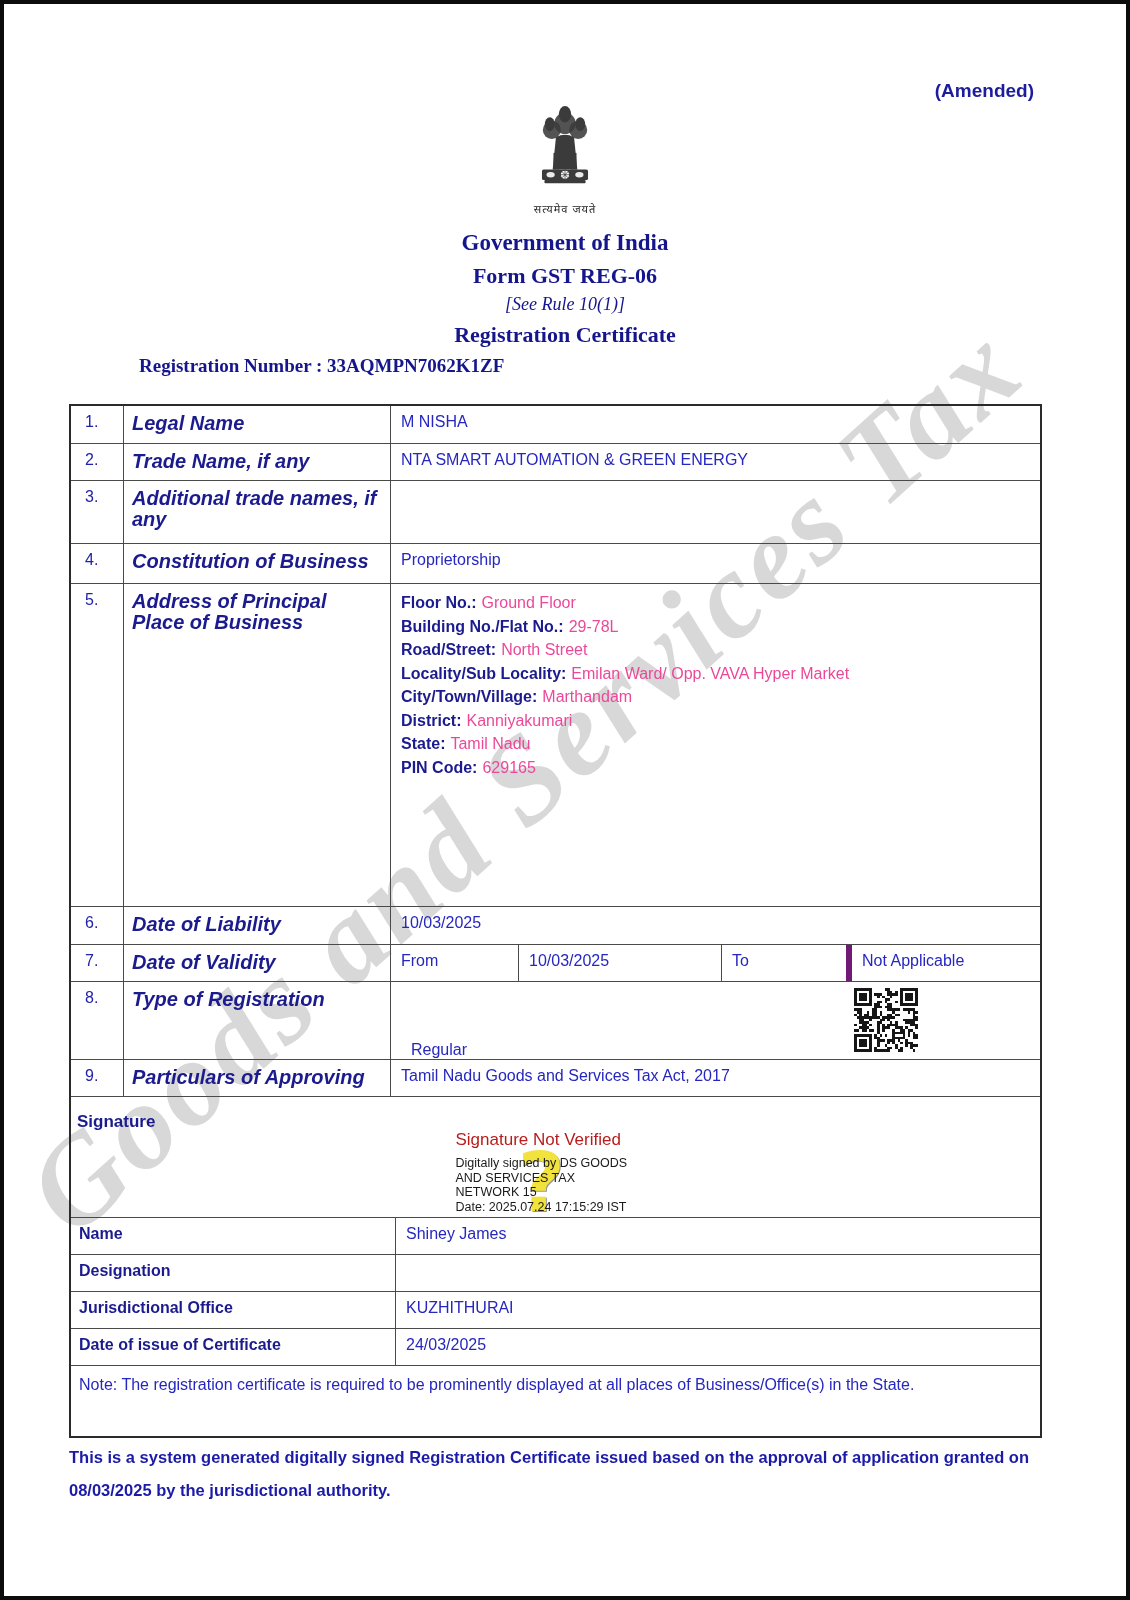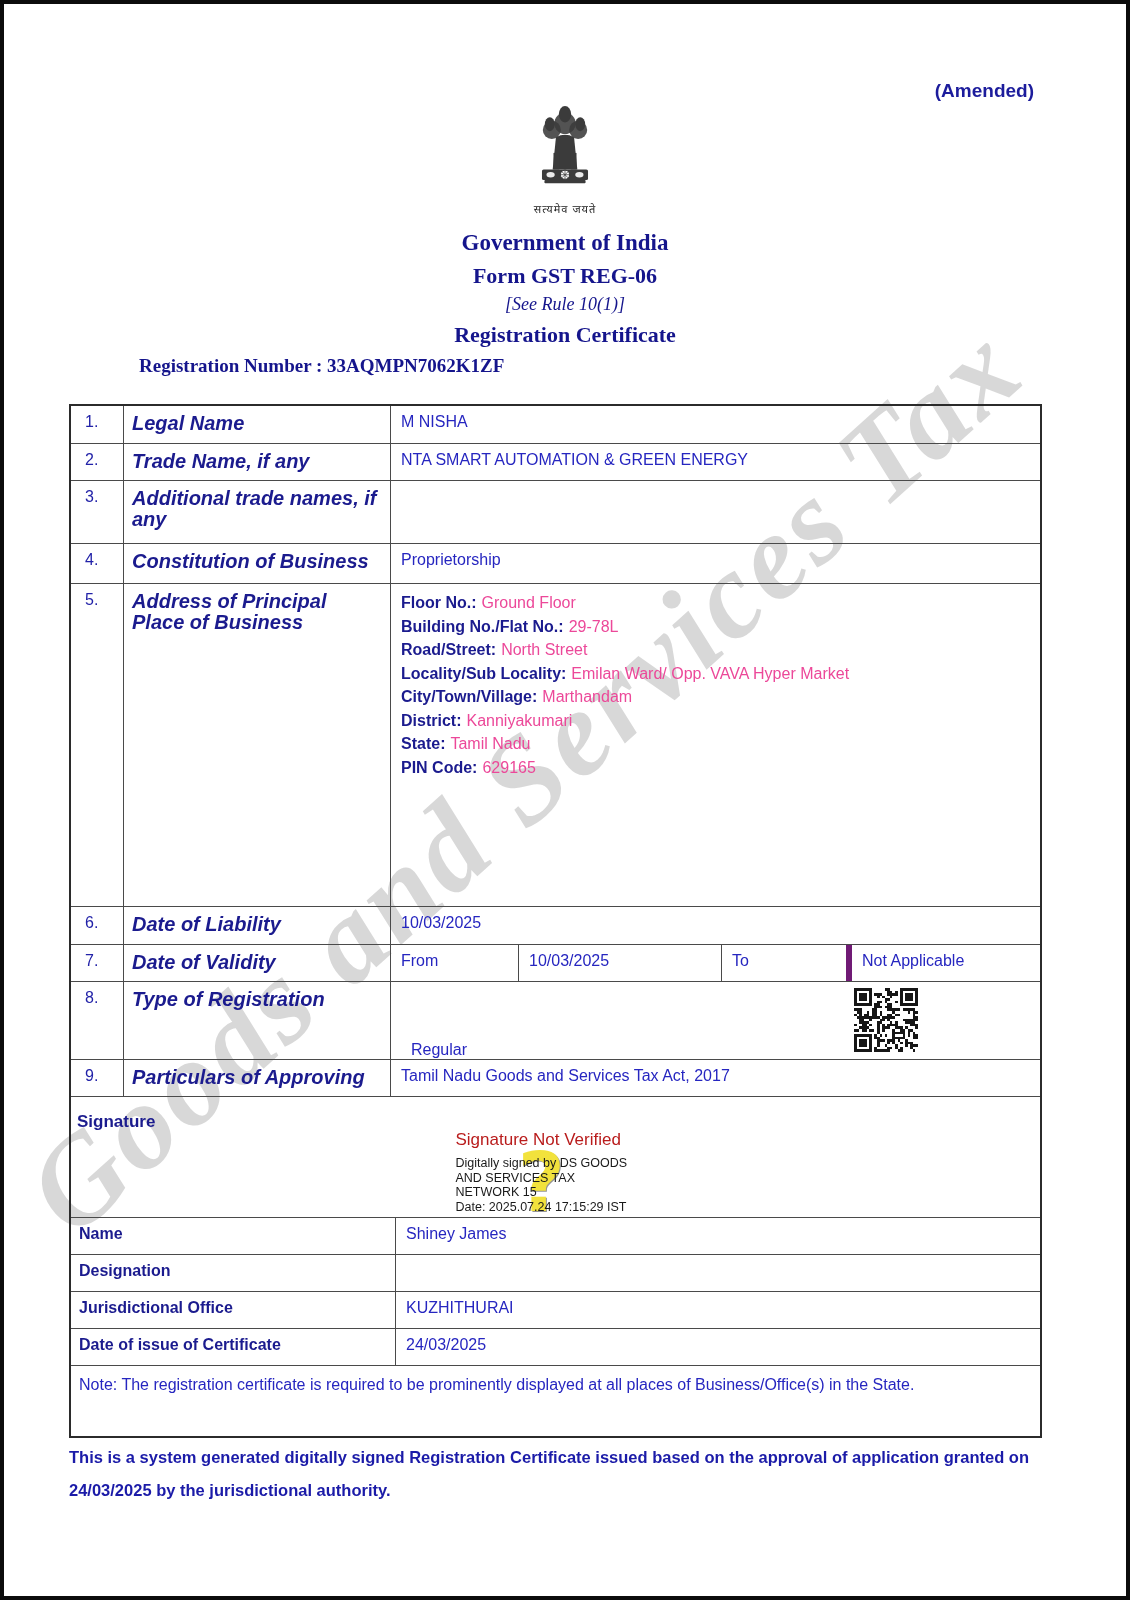--- a/index.html
+++ b/index.html
@@ -624,16 +624,16 @@
       </div>
       <div class="trow h-or">
         <div class="o-label">Date of issue of Certificate</div>
         <div class="o-val">24/03/2025</div>
       </div>
 
       <div class="note-row">Note: The registration certificate is required to be prominently displayed at all places of Business/Office(s) in the State.</div>
 
     </div>
 
-    <div class="footer-text">This is a system generated digitally signed Registration Certificate issued based on the approval of application granted on 24/03/2025 by the jurisdictional authority.</div>
+    <div class="footer-text">This is a system generated digitally signed Registration Certificate issued based on the approval of application granted on 08/03/2025 by the jurisdictional authority.</div>
 
   </div>
 </div>
 
 </body></html>

